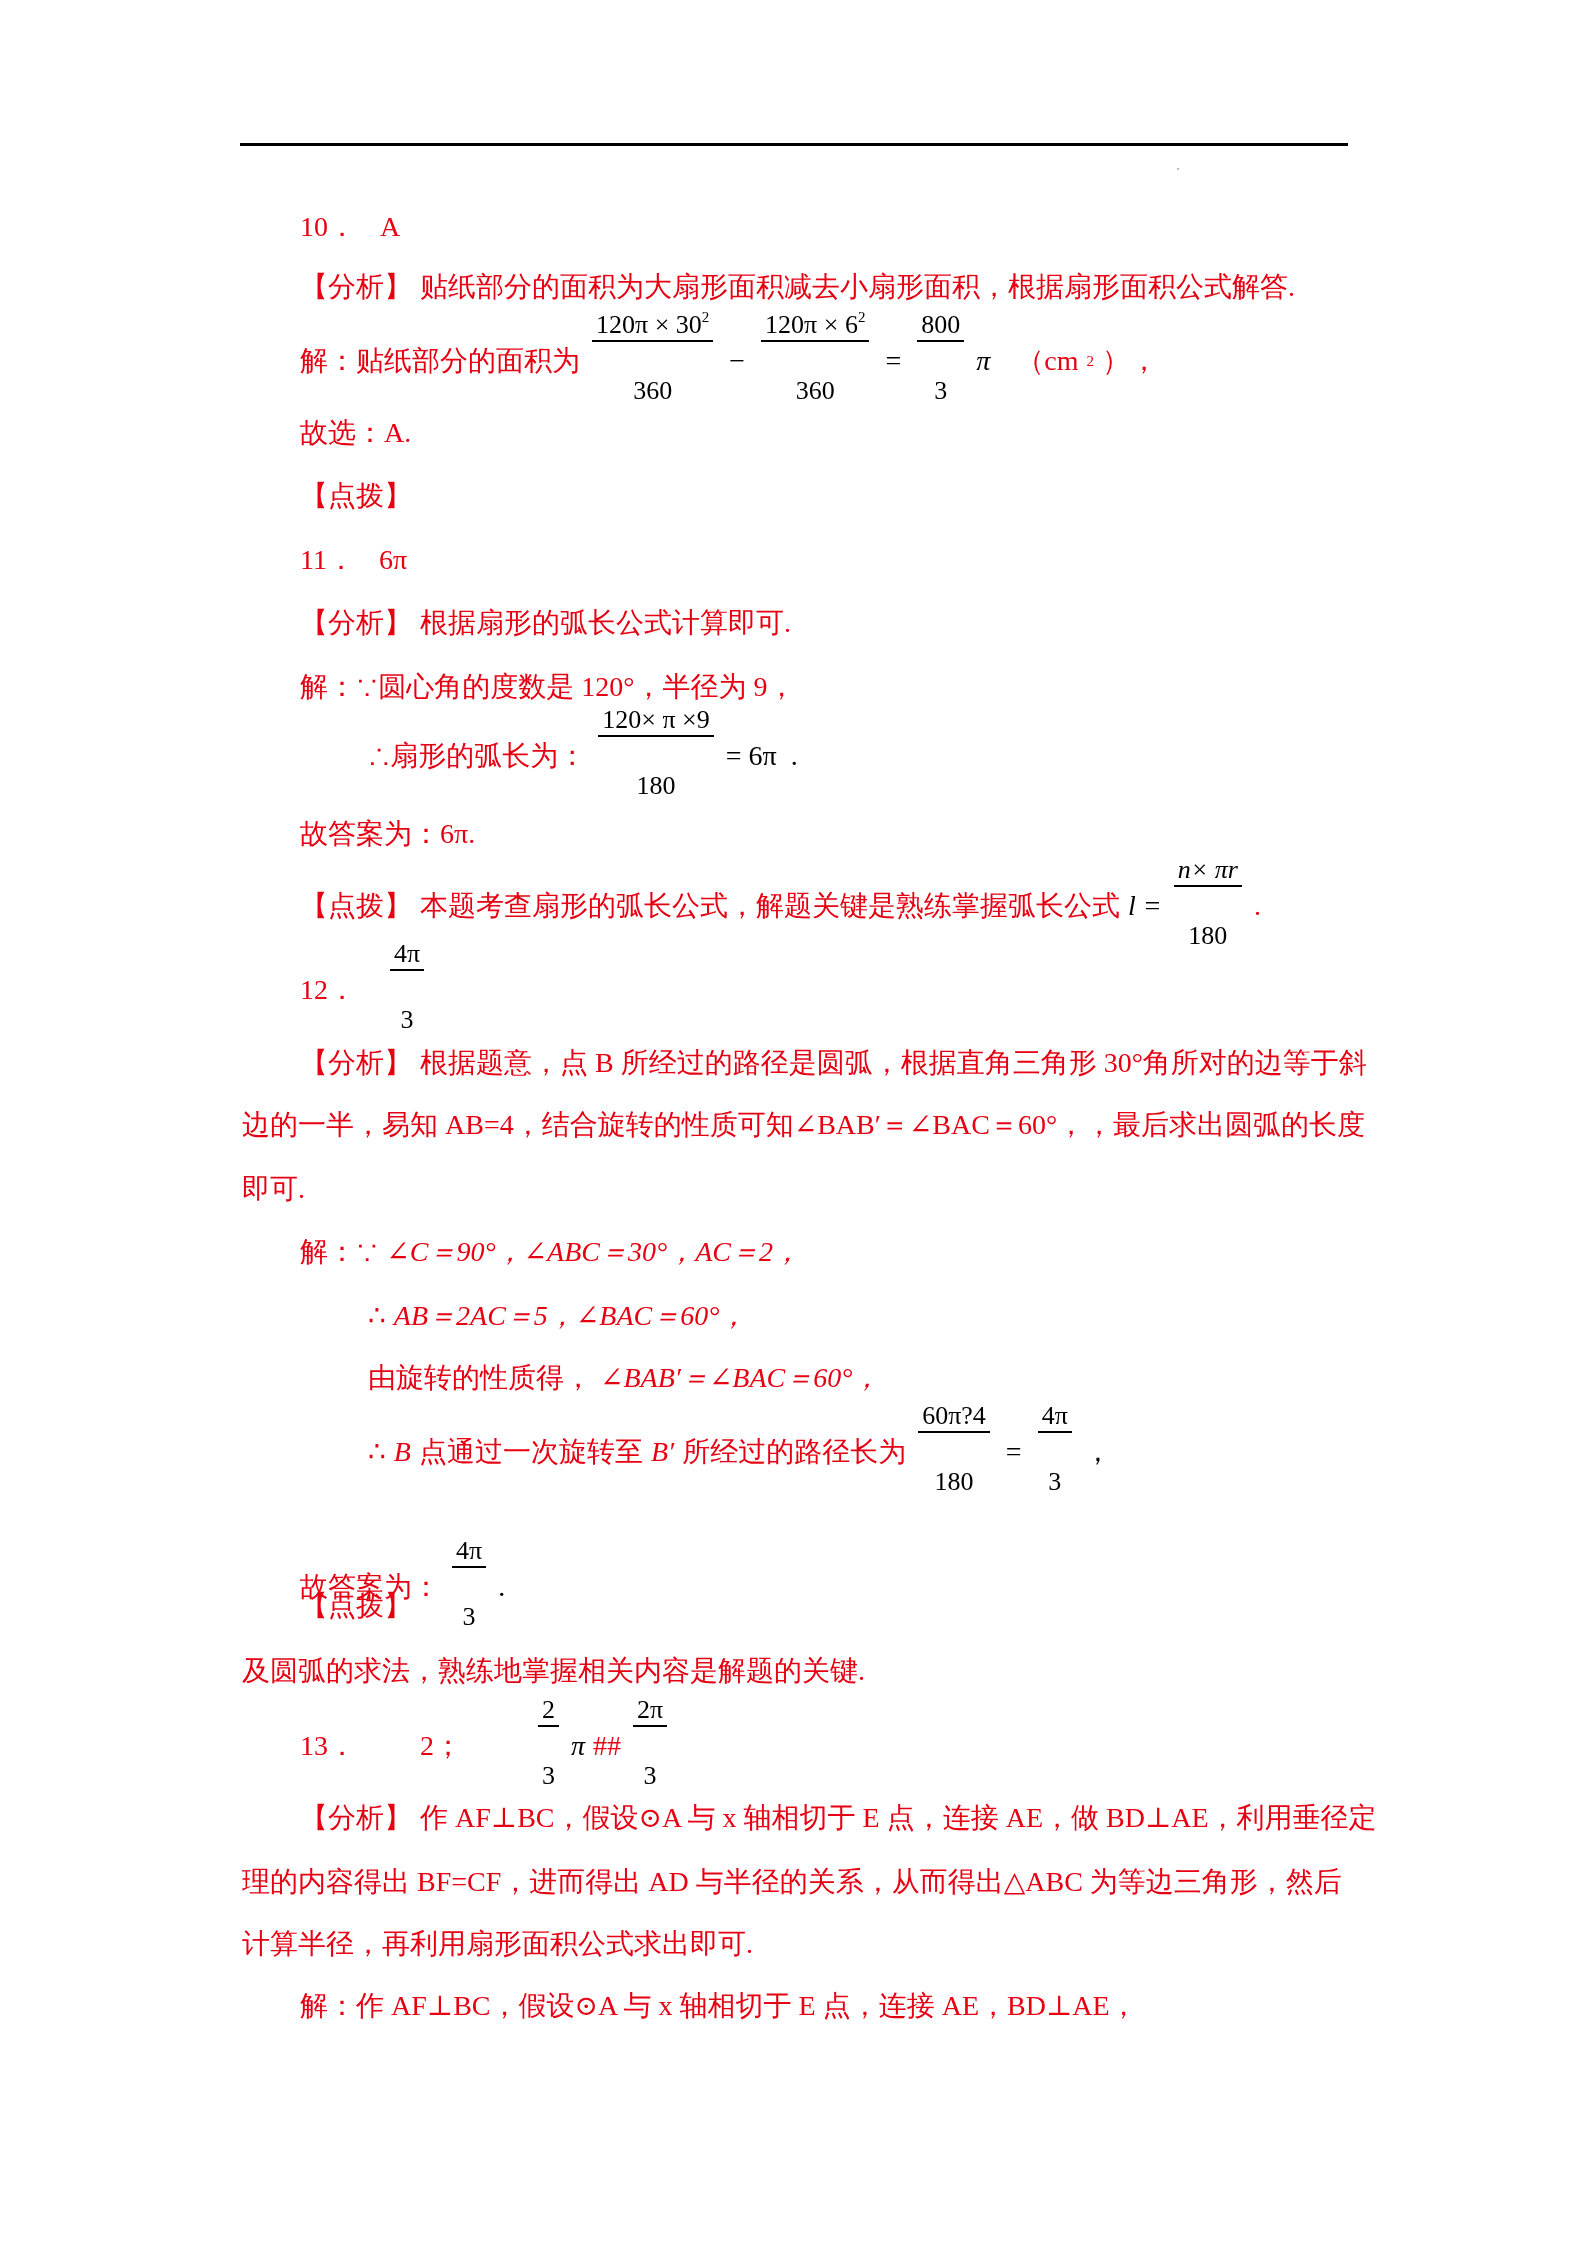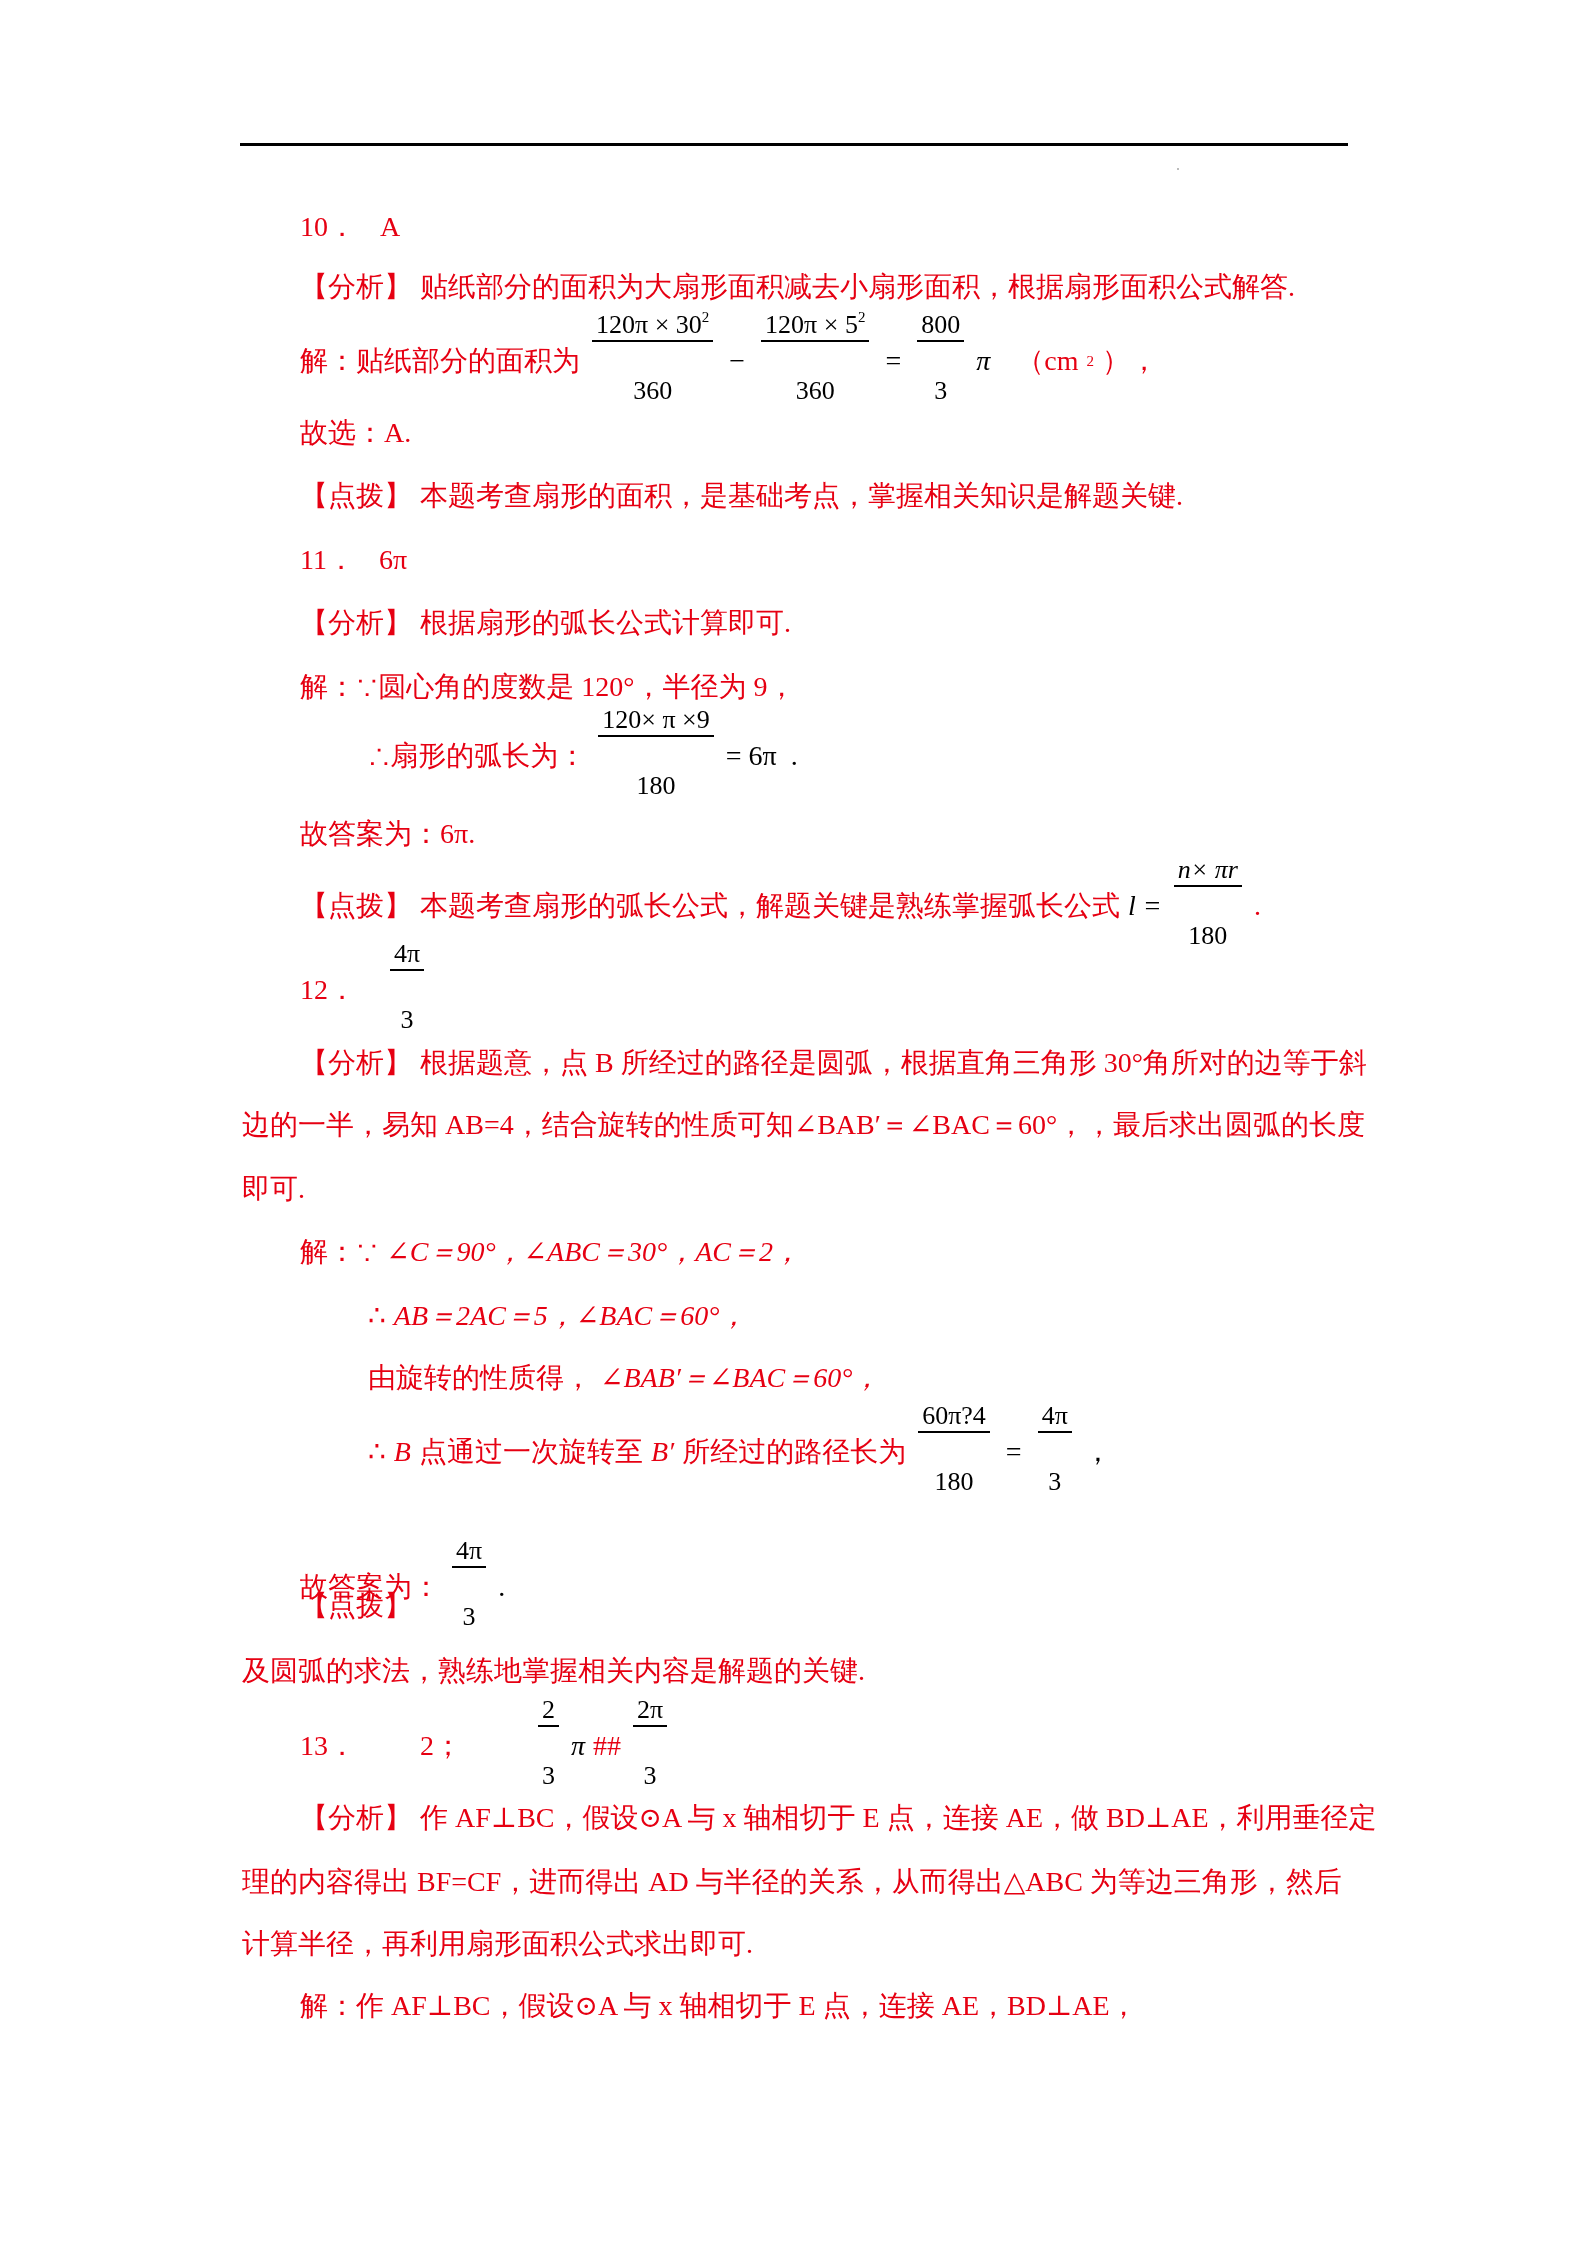--- a/index.html
+++ b/index.html
@@ -39,38 +39,37 @@
     <span>贴纸部分的面积为大扇形面积减去小扇形面积，根据扇形面积公式解答.</span>
 </div>
 <div class="line l0" style="top:336px;height:50px">
   <span>解：贴纸部分的面积为</span>
   <span class="frac">
       <span class="num"><span>120π × 30</span><sup>2</sup></span>
       <span class="den">360</span>
     </span>
   <span class="op">−</span>
   <span class="frac">
-      <span class="num"><span>120π × 5</span><sup>2</sup></span>
+      <span class="num"><span>120π × 6</span><sup>2</sup></span>
       <span class="den">360</span>
     </span>
   <span class="op">=</span>
   <span class="frac">
       <span class="num">800</span>
       <span class="den">3</span>
     </span>
   <span class="mi">π</span>
   <span class="sp" style="width:10px"></span>
   <span>（cm</span>
     <sup>2</sup>
     <span>），</span>
 </div>
 <div class="line l0" style="top:413px">故选：A.</div>
 <div class="line l0" style="top:476px">
   <span>【点拨】</span>
-    <span>本题考查扇形的面积，是基础考点，掌握相关知识是解题关键.</span>
 </div>
 
 <div class="line l0" style="top:540px">
   <span>11．</span>
     <span class="sp" style="width:8px"></span>
     <span>6π</span>
 </div>
 <div class="line l0" style="top:603px">
   <span>【分析】</span>
     <span>根据扇形的弧长公式计算即可.</span>

